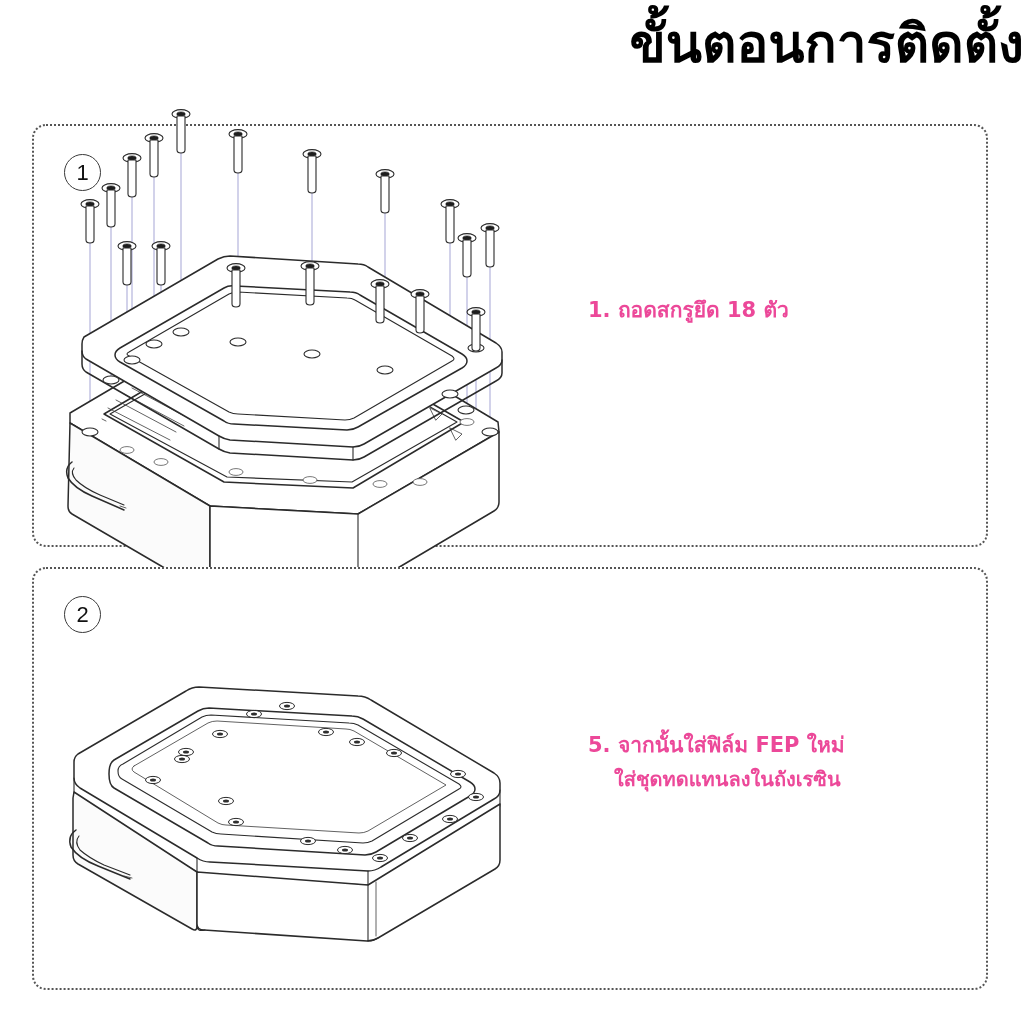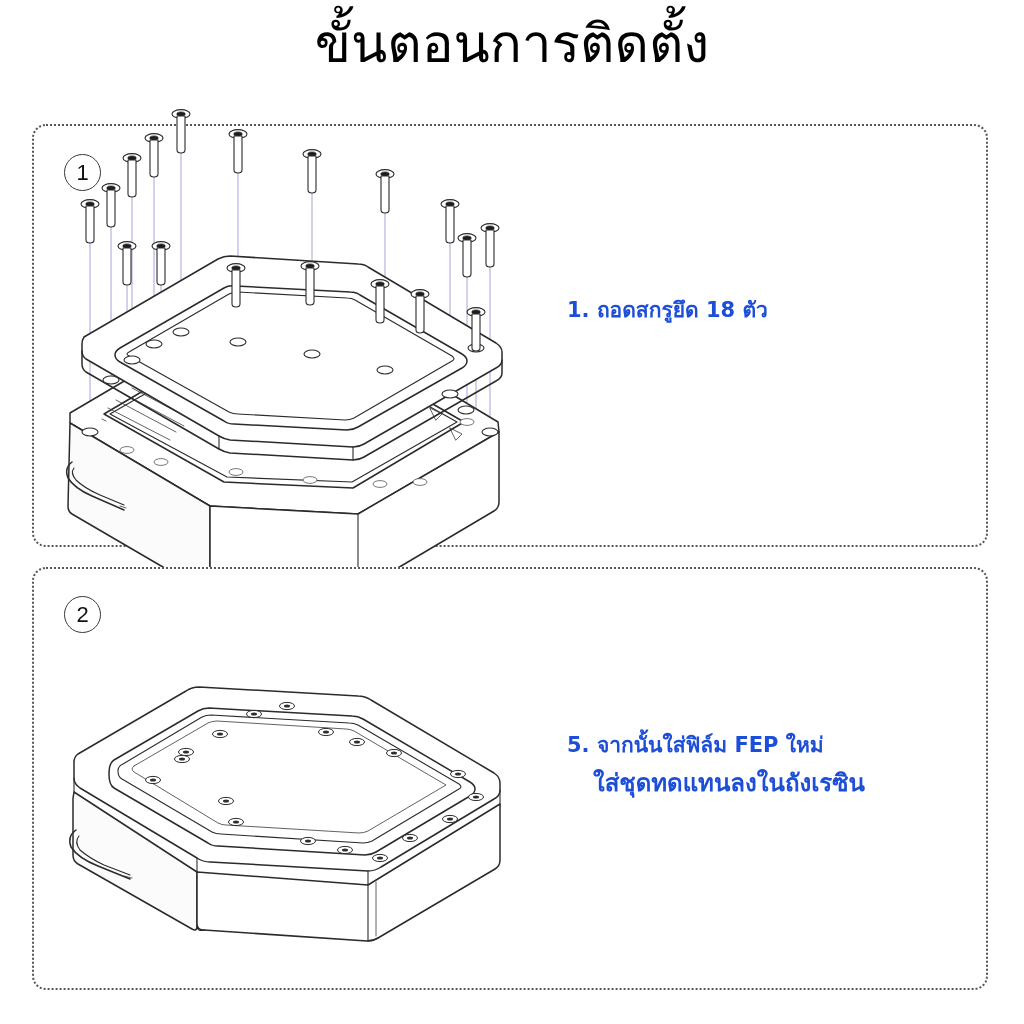--- a/index.html
+++ b/index.html
@@ -14,23 +14,23 @@
     font-family: "DejaVu Sans", "Liberation Sans", sans-serif;
     overflow: hidden;
   }
 
   
   #page-title {
     position: absolute;
     left: 0;
     top: 14px;
     width: 1024px;
-    text-align: center;
+    text-align: right;
     font-size: 53px;
-    font-weight: normal;
+    font-weight: bold;
     color: #000000;
     letter-spacing: 0px;
     line-height: 1.15;
     white-space: nowrap;
   }
 
   
   .step-panel {
     position: absolute;
     left: 32px;
@@ -74,34 +74,35 @@
   .caption {
     position: absolute;
     color: #000000;
     font-weight: bold;
   }
   #caption-1 { left: 533px; top: 168px; width: 410px; }
   #caption-2 { left: 533px; top: 160px; width: 410px; }
 
   .caption-line {
     white-space: nowrap;
-    color: #1d4ed8;
+    color: #ec4899;
+    margin-left: 21px;
   }
   .caption-line-primary {
     font-size: 21px;
     line-height: 1.55;
     text-indent: 0;
   }
   .caption-line-secondary {
     font-size: 21px;
     line-height: 1.55;
     padding-left: 24px;
   }
   .caption-line-small {
-    font-size: 24px;
+    font-size: 20px;
     line-height: 1.75;
     padding-left: 26px;
   }
 
   
   svg { display: block; overflow: visible; }
   .ln     { fill: none; stroke: #2b2b2b; stroke-width: 1.5; stroke-linejoin: round; stroke-linecap: round; }
   .ln-th  { fill: none; stroke: #2b2b2b; stroke-width: 1.1; stroke-linejoin: round; stroke-linecap: round; }
   .ln-fine{ fill: none; stroke: #3a3a3a; stroke-width: 0.8; stroke-linejoin: round; stroke-linecap: round; }
   .face   { fill: #ffffff; stroke: #2b2b2b; stroke-width: 1.5; stroke-linejoin: round; }

